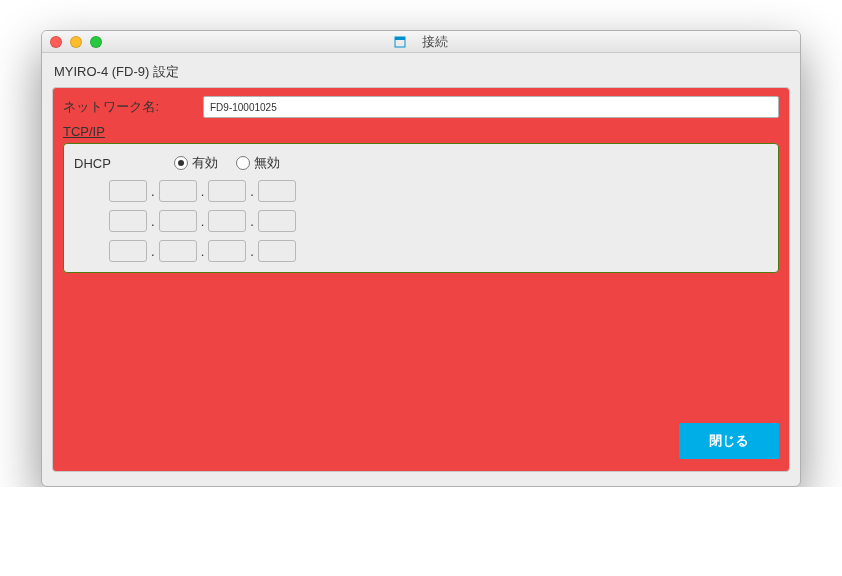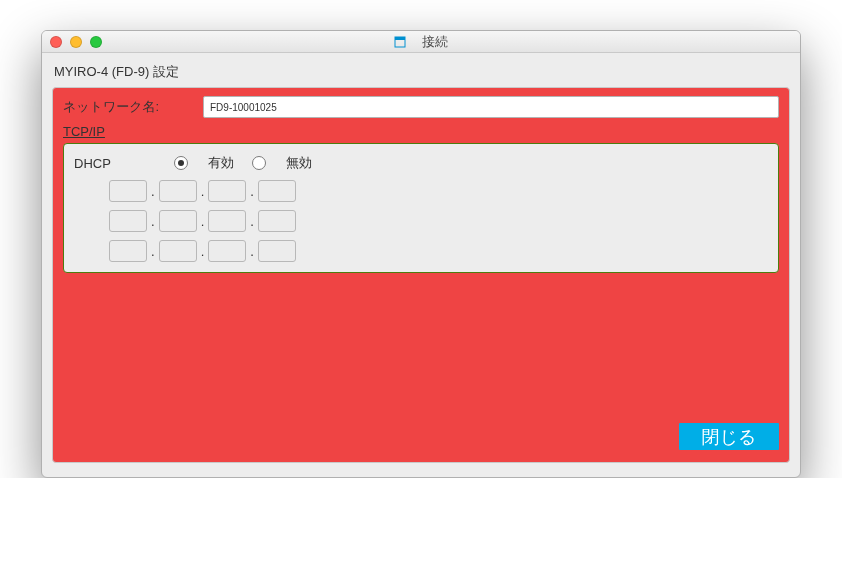--- a/index.html
+++ b/index.html
@@ -106,21 +106,21 @@
     color:#333;
   }
   .radio-group {
     display: flex;
     gap: 18px;
     align-items: center;
   }
   .radio-item {
     display: flex;
     align-items: center;
-    gap: 20px;
+    gap: 4px;
     cursor: pointer;
   }
   .radio-outer {
     width: 14px; height: 14px;
     border: 1px solid #7a7a7a;
     border-radius: 50%;
     display: flex; align-items: center; justify-content: center;
     background: #fff;
   }
   .radio-inner {
@@ -153,27 +153,28 @@
   }
   .footer {
     display: flex;
     justify-content: flex-end;
     gap: 14px;
     padding-top: 150px;
     padding-bottom: 2px;
   }
   .btn {
     width: 100px;
-    height: 27px;
+    height: 36px;
     background: #00aee7;
     color: #fff;
     border: none;
-    font-size: 18px;
+    font-size: 13px;
     cursor: pointer;
     border-radius: 1px;
+    font-weight: bold;
   }
 </style>
 </head>
 <body>
 
 <div class="window">
 
   <div class="titlebar">
     <div class="traffic">
       <div class="tl-btn tl-close"></div>

